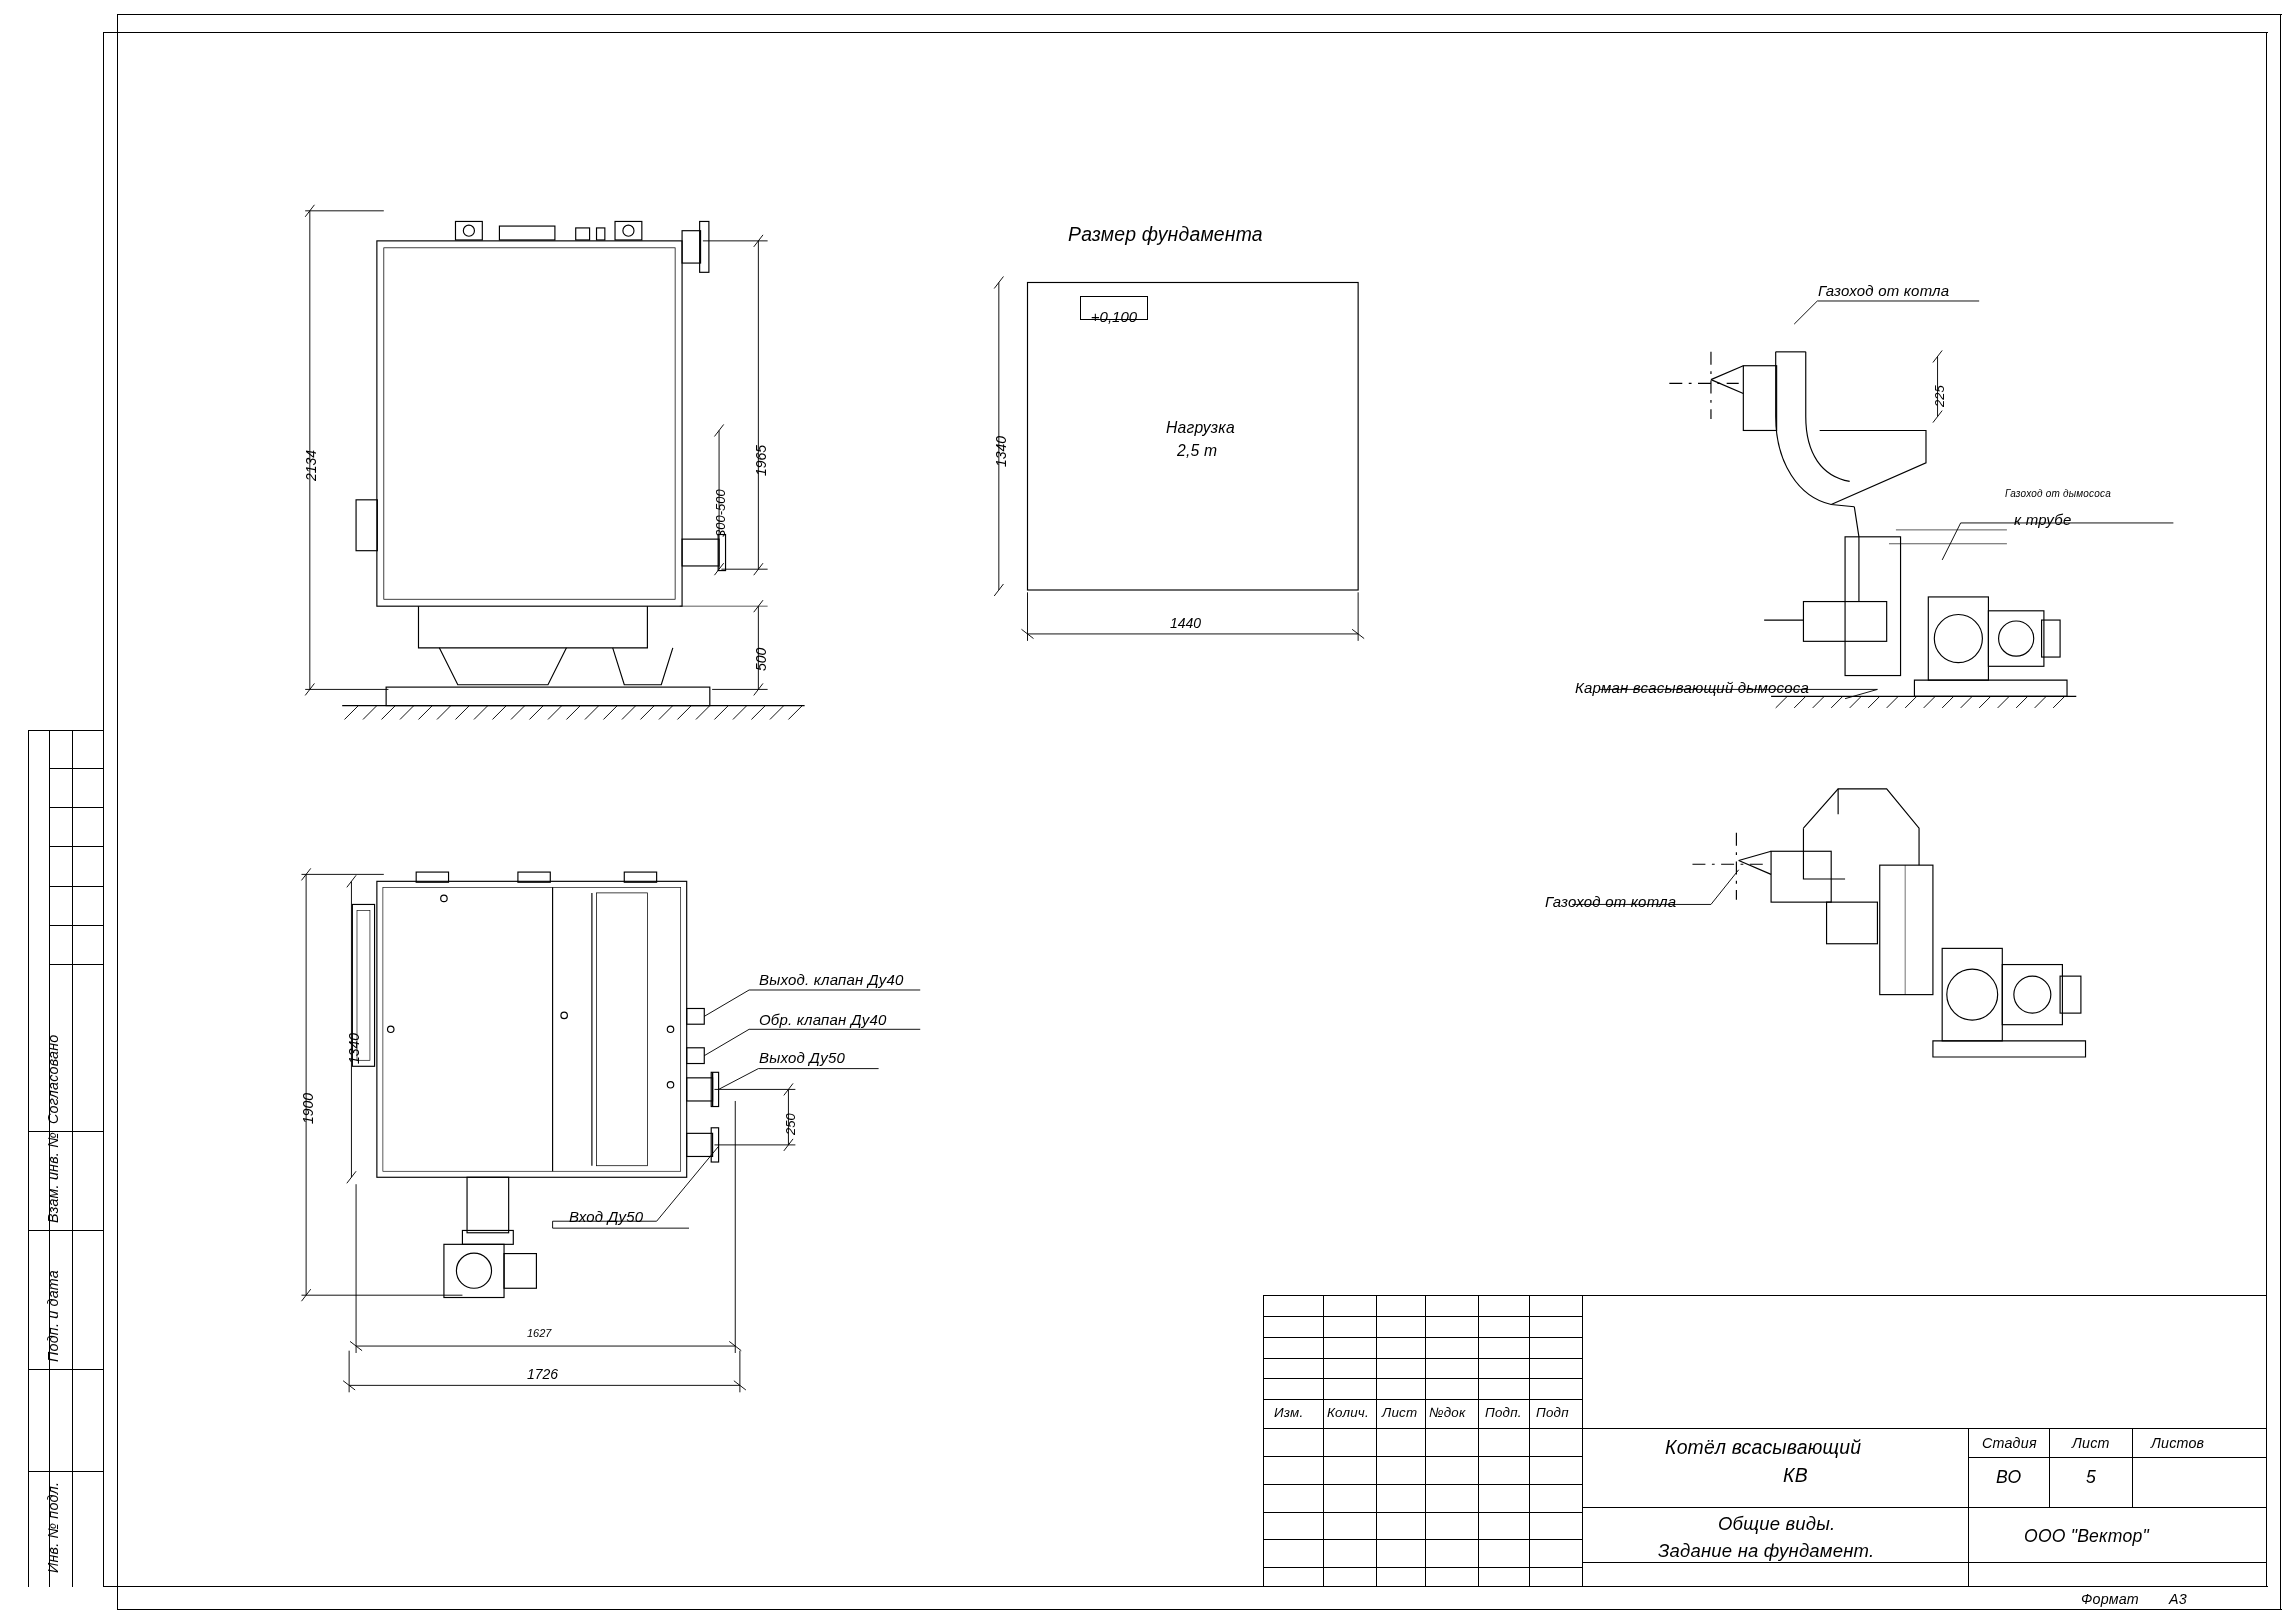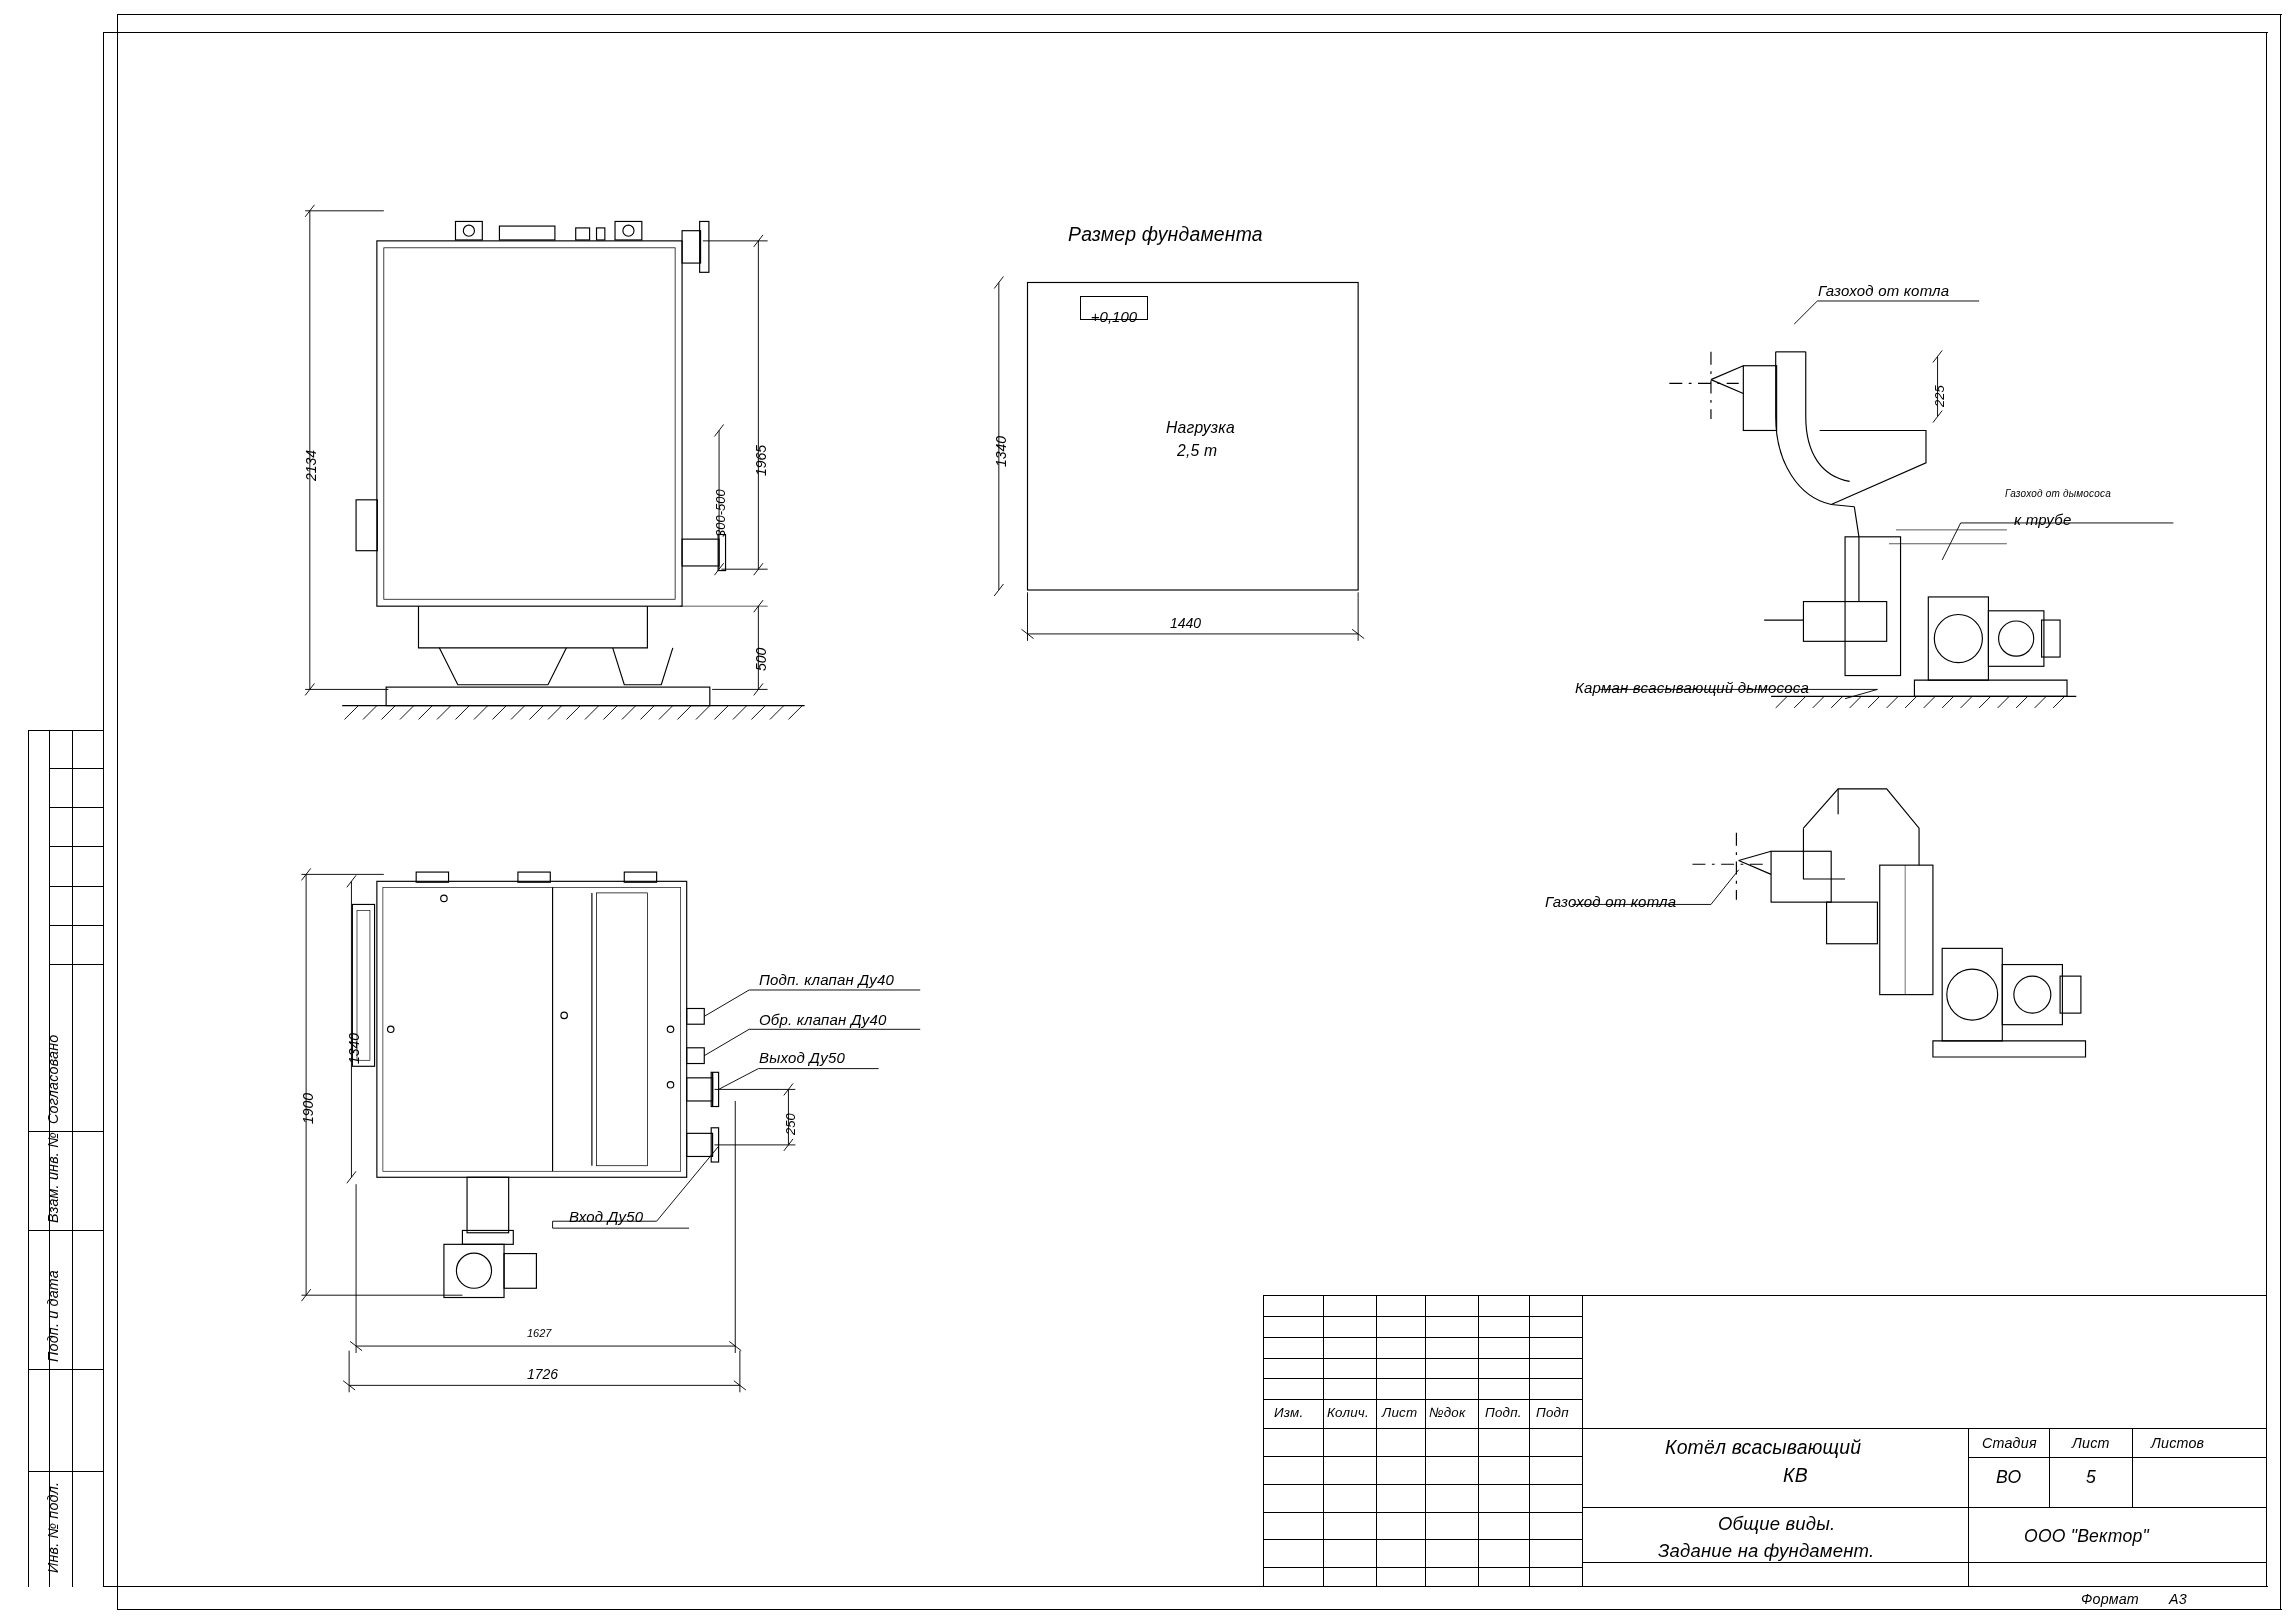--- a/index.html
+++ b/index.html
@@ -228,21 +228,21 @@
       <line x1="1195" y1="2655" x2="1490" y2="2655"></line>
     </g>
   </svg>
 
   <div class="dim rot90" style="left:300px;top:1124px;font-size:14px;">1900</div>
   <div class="dim rot90" style="left:346px;top:1064px;font-size:14px;">1340</div>
   <div class="dim" style="left:527px;top:1327px;font-size:11px;font-style:italic;">1627</div>
   <div class="dim" style="left:527px;top:1366px;font-size:14px;">1726</div>
   <div class="dim rot90" style="left:783px;top:1135px;font-size:13px;">250</div>
 
-  <div class="txt" style="left:759px;top:971px;font-size:15px;">Подп. клапан Ду40</div>
+  <div class="txt" style="left:759px;top:971px;font-size:15px;">Выход. клапан Ду40</div>
   <div class="txt" style="left:759px;top:1011px;font-size:15px;">Обр. клапан Ду40</div>
   <div class="txt" style="left:759px;top:1049px;font-size:15px;">Выход Ду50</div>
   <div class="txt" style="left:569px;top:1208px;font-size:15px;">Вход Ду50</div>
 
   <div class="txt" style="left:1068px;top:213px;font-size:19.4px;margin-top:10px;">Размер фундамента</div>
 
   <svg width="2295" height="1623" viewBox="0 0 4963 3508">
     <g stroke="#000" fill="none" stroke-width="2.5">
       <rect x="2222" y="610" width="715" height="665"></rect>
     </g>

